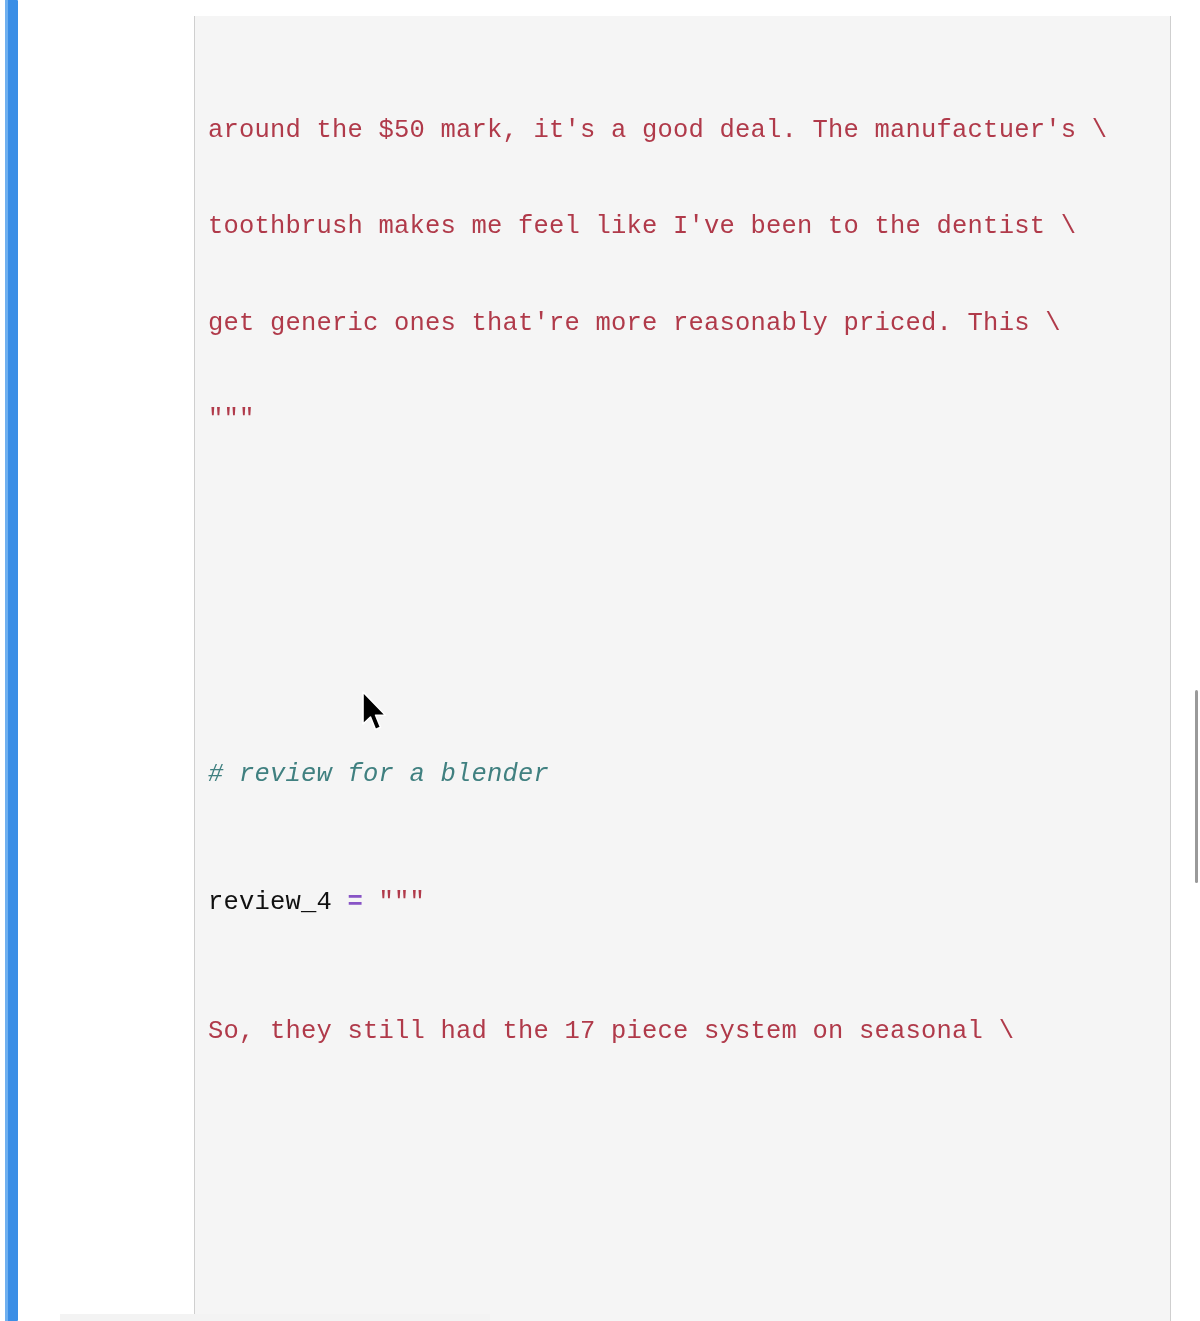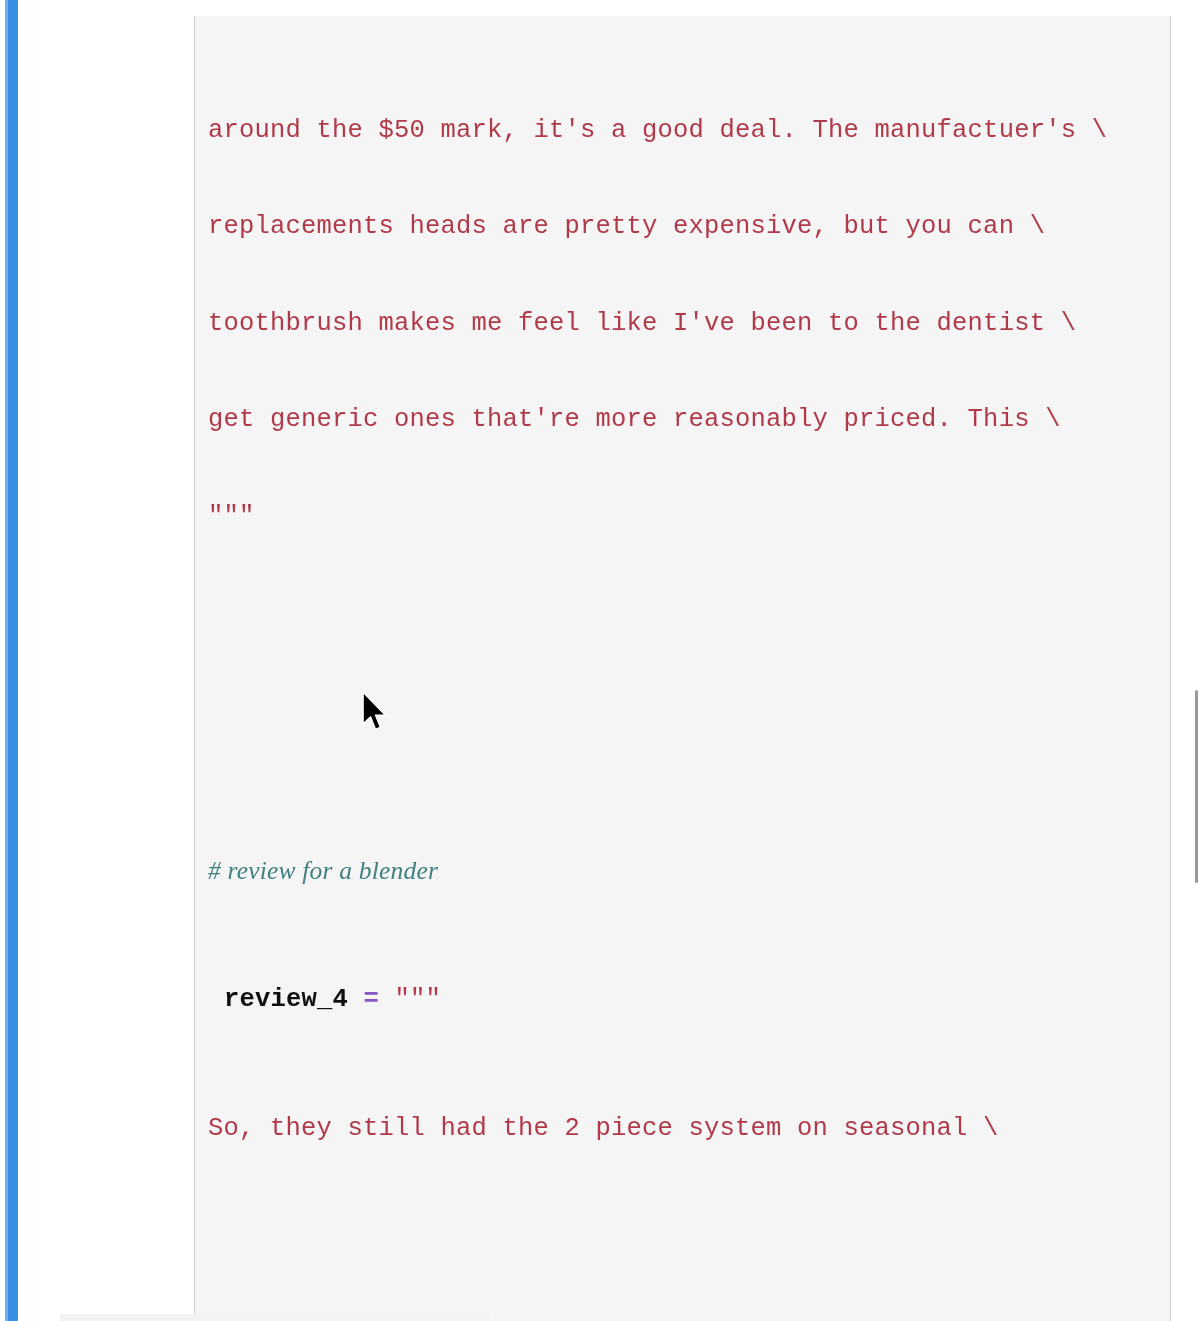--- a/index.html
+++ b/index.html
@@ -76,22 +76,22 @@
     line-height: 32.2px;
     letter-spacing: 0.2px;
     color: #000000;
   }
 
   .line { display: block; height: 32.2px; }
   .blank { display: block; height: 32.2px; }
 
   
   .tok-string  { color: #b03a4a; }
-  .tok-comment { color: #408080; font-style: italic; font-family: Liberation Serif, serif; }
-  .tok-name    { color: #111111; font-weight: bold; margin-left: 16px; }
+  .tok-comment { color: #408080; font-style: italic; }
+  .tok-name    { color: #111111; font-weight: normal; }
   .tok-op      { color: #8854c6; font-weight: bold; }
 
   
   .page-right {
     position: absolute;
     left: 1171px;
     top: 0;
     width: 29px;
     height: 1321px;
     background: #ffffff;
@@ -141,33 +141,32 @@
 
   <div class="cell-select-bar"></div>
   <div class="cell-select-bar-hi"></div>
 
   <div class="prompt-gutter"></div>
 
   <div class="code-cell">
     <div class="code-area">
 
       <span class="line"><span class="tok-string">around the $50 mark, it's a good deal. The manufactuer's \</span></span>
-      <span class="line"><span class="tok-string">replacements heads are pretty expensive, but you can \</span></span>
       <span class="line"><span class="tok-string">toothbrush makes me feel like I've been to the dentist \</span></span>
       <span class="line"><span class="tok-string">get generic ones that're more reasonably priced. This \</span></span>
       <span class="line"><span class="tok-string">"""</span></span>
 
       <span class="blank"></span>
       <span class="blank"></span>
 
       <span class="line"><span class="tok-comment"># review for a blender</span></span>
 
       <span class="line"><span class="tok-name">review_4</span><span> </span><span class="tok-op">=</span><span> </span><span class="tok-string">"""</span></span>
 
-      <span class="line"><span class="tok-string">So, they still had the 2 piece system on seasonal \</span></span>
+      <span class="line"><span class="tok-string">So, they still had the 17 piece system on seasonal \</span></span>
       
       
       
       
       
       
       
       
       
       

